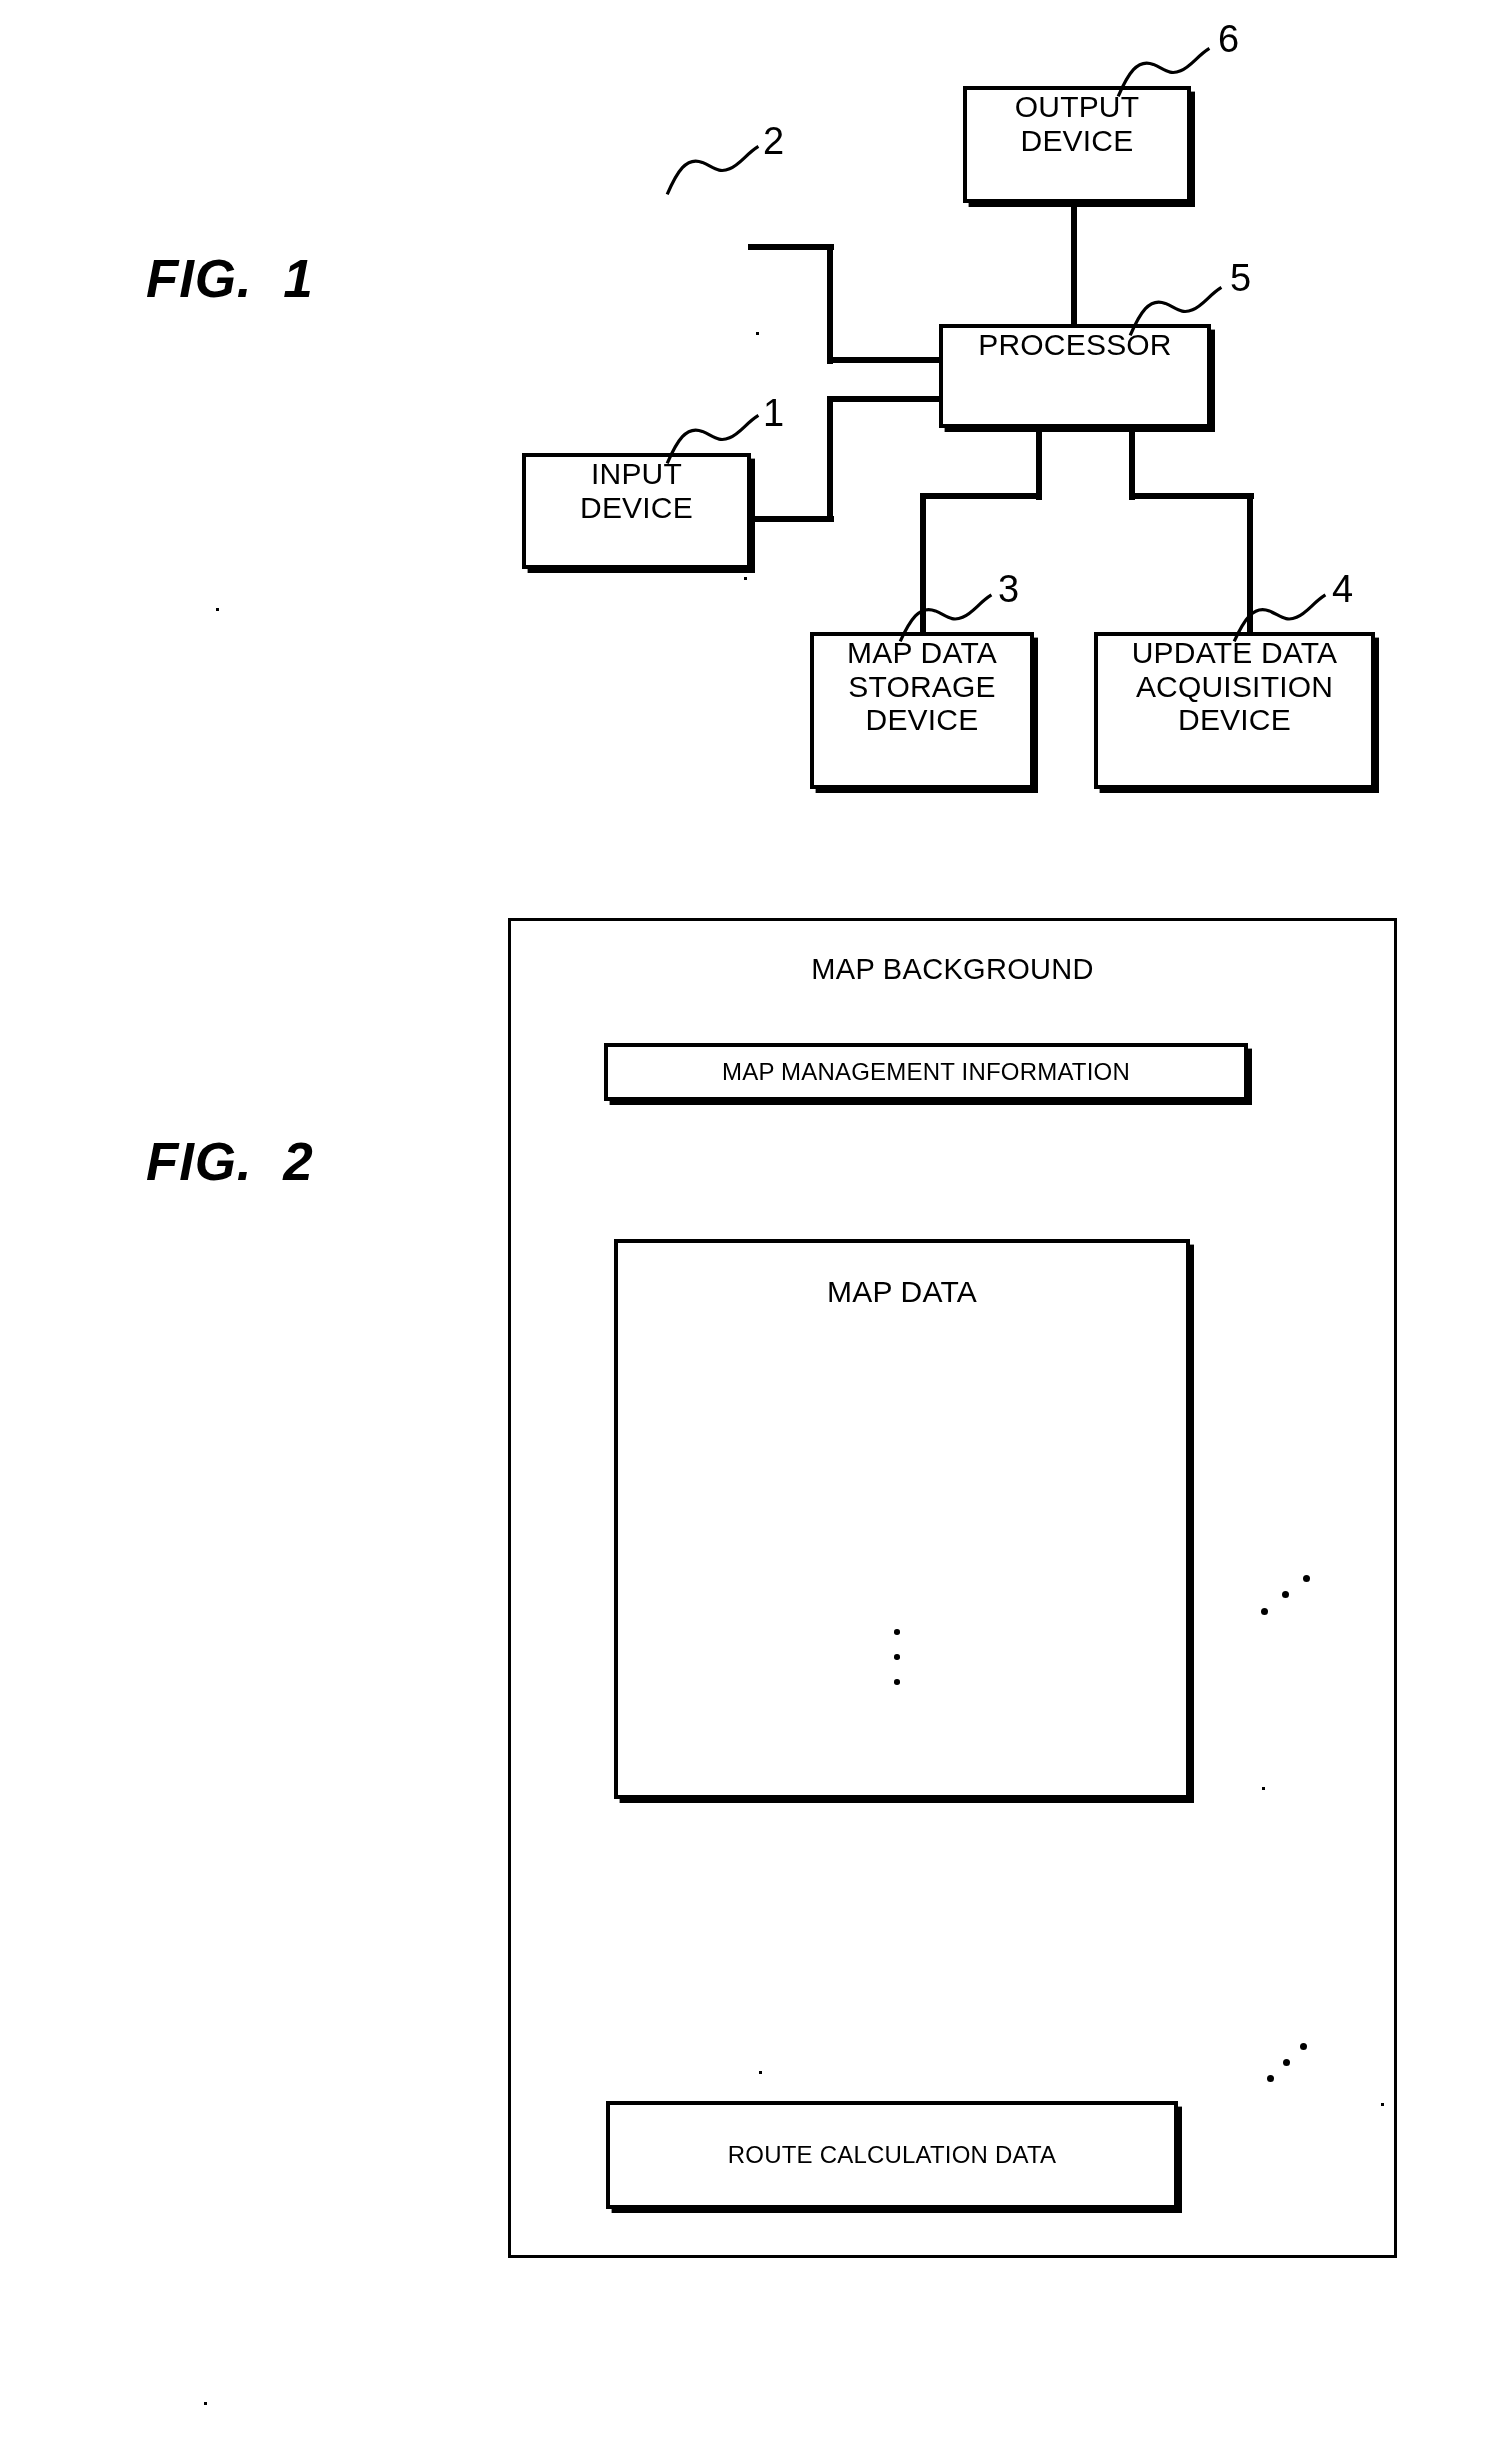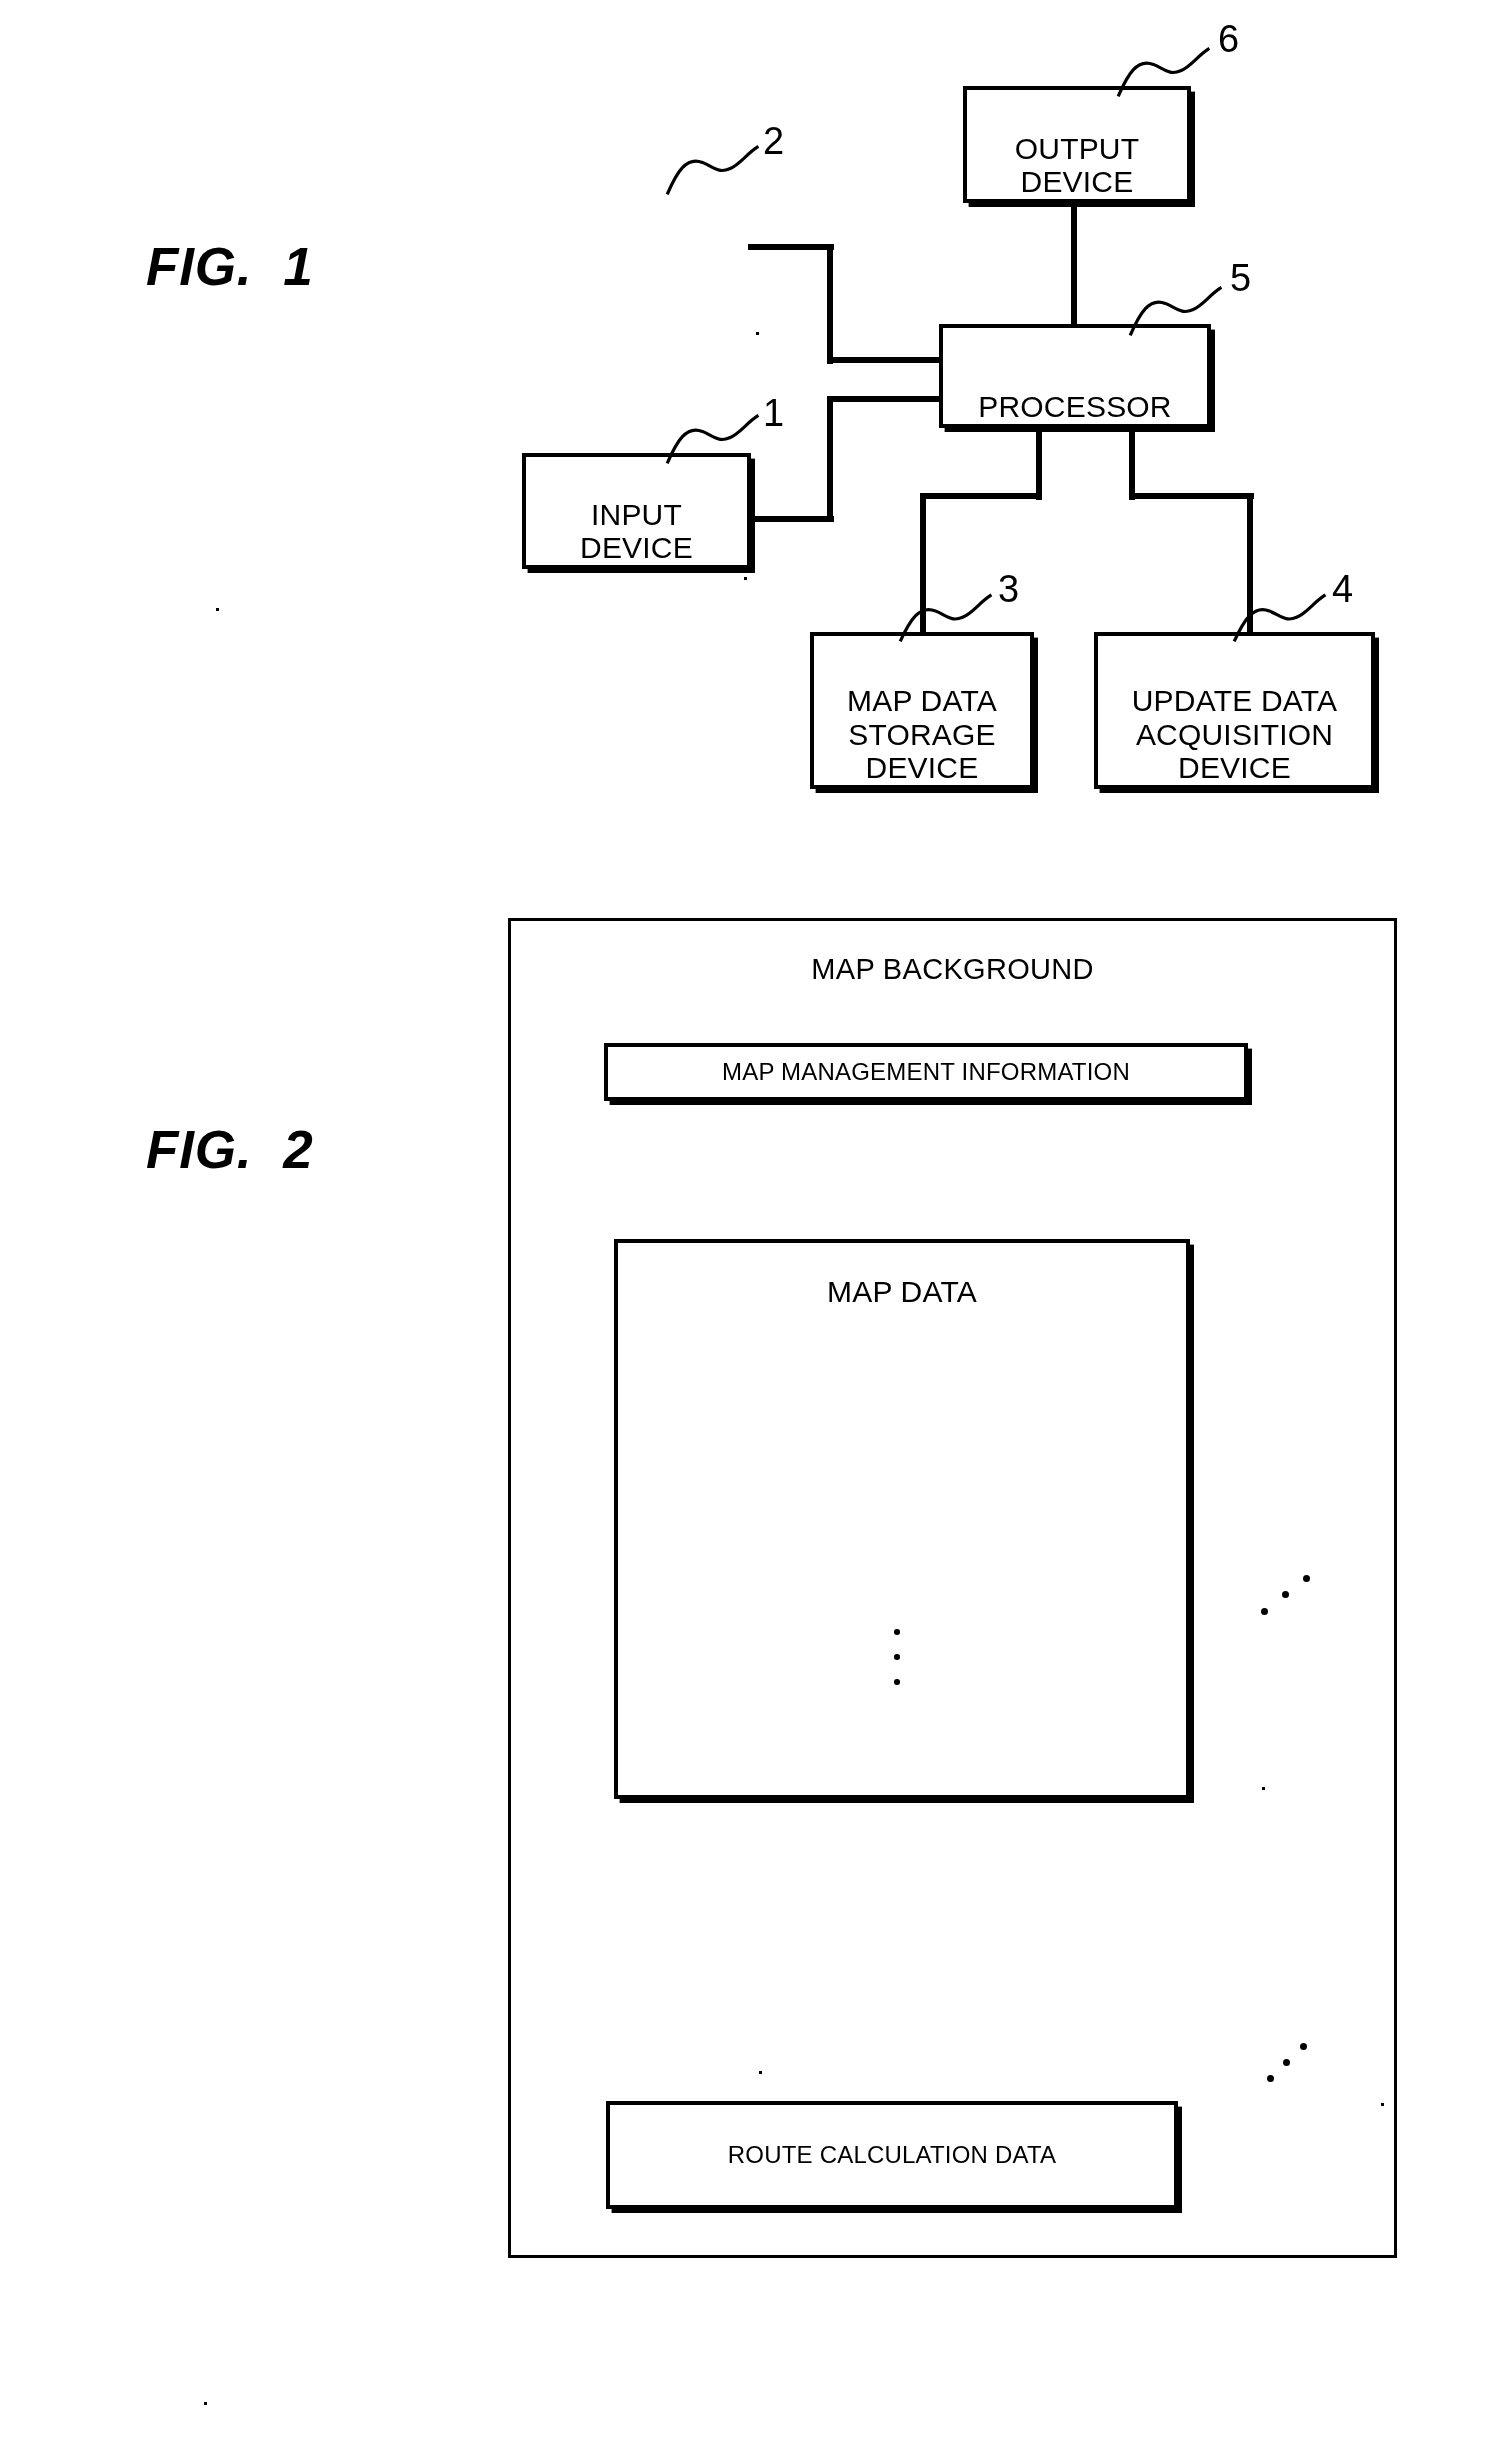--- a/index.html
+++ b/index.html
@@ -23,30 +23,31 @@
   
   .fig-caption {
     position: absolute;
     font-family: "Liberation Sans", sans-serif;
     font-style: italic;
     font-weight: bold;
     font-size: 53px;
     letter-spacing: 0.8px;
     white-space: pre;
     color: #000;
+    margin-top: 12px;
   }
 
   
   .node {
     position: absolute;
     box-sizing: border-box;
     border: 4px solid #000;
     background: #fff;
     display: flex;
-    align-items: flex-end;
+    align-items: flex-start;
     justify-content: center;
     text-align: center;
     font-size: 30px;
     line-height: 1.12;
     letter-spacing: 0.2px;
     z-index: 5;
     box-shadow: 4.8px 4.8px 0 -0.8px #000;
   }
   .node .lbl { display: block; white-space: pre-line; padding: 0 3.2px; }
 

